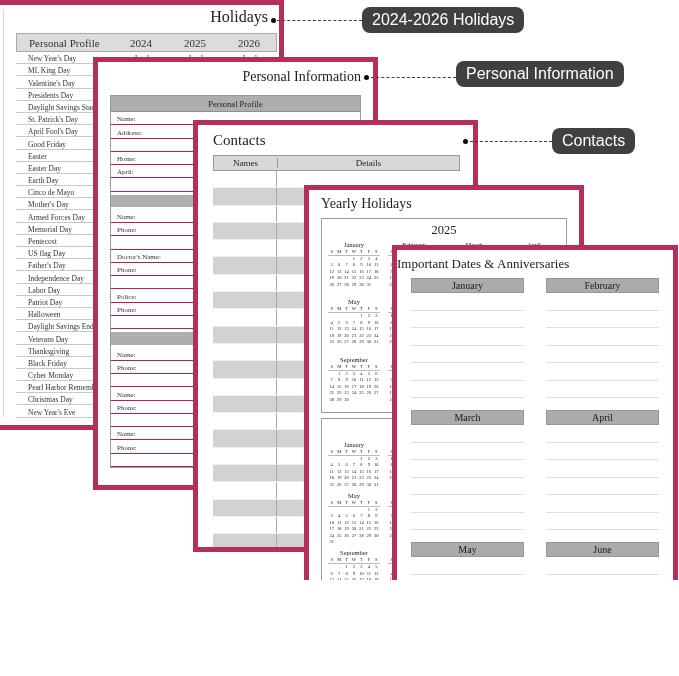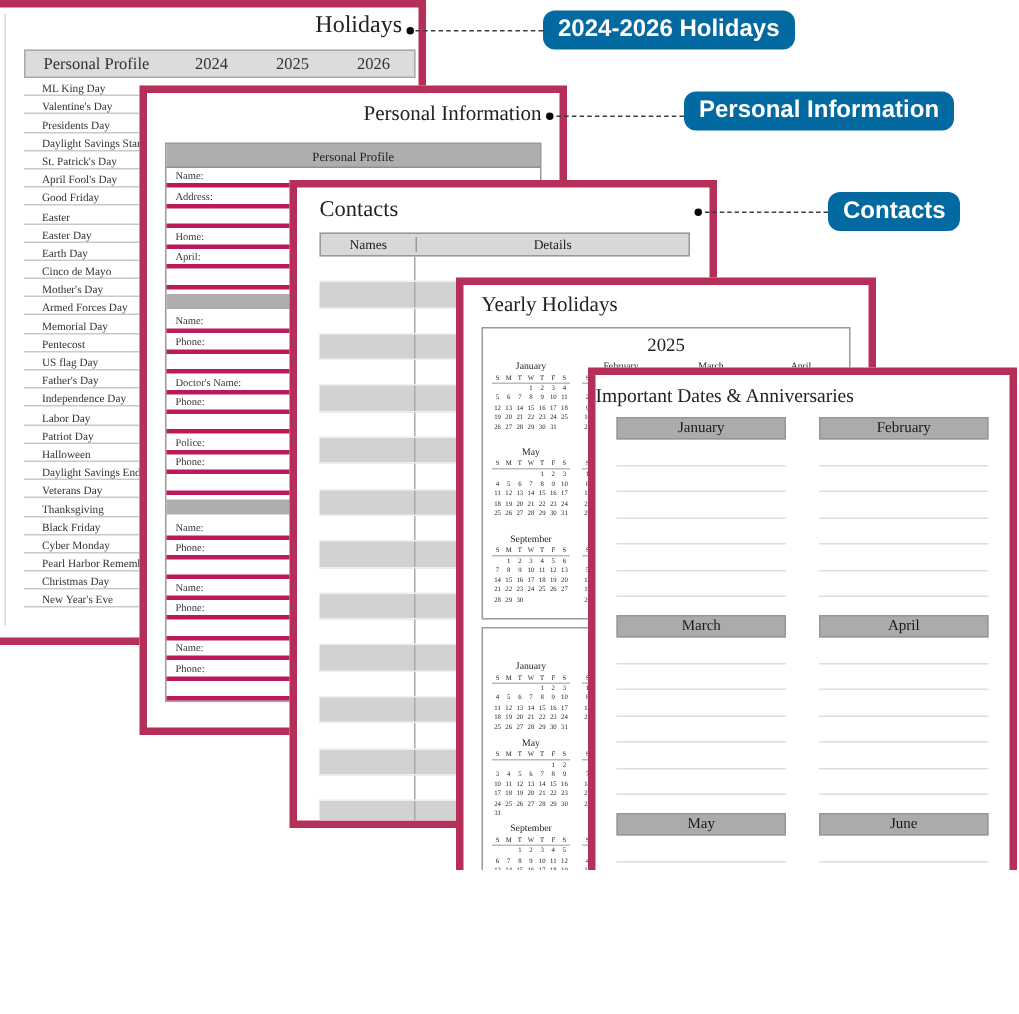--- a/index.html
+++ b/index.html
@@ -19,21 +19,21 @@
   .h-cy{width:54px;text-align:center}
   .hrow{display:flex;height:12.2px;border-bottom:1px solid #c9c9c9;align-items:flex-end;font-size:7.5px;color:#333;white-space:nowrap}
   .hname{flex:1;padding-left:12px;overflow:visible}
   .hdate{width:54px;text-align:center}
 
   
   #personal{left:93px;top:57px;width:285px;height:433px;z-index:2}
   .pi-title{position:absolute;right:12px;top:7px;font-size:14px}
   .pi-box{position:absolute;left:12px;right:12px;top:33px;bottom:17px;border:1px solid #9a9a9a;display:flex;flex-direction:column}
   .pi-bar{flex:none;background:#aeaeae;border-bottom:1px solid #8f8f8f;text-align:center;font-size:8.5px;height:16px;line-height:16px;color:#222}
-  .pirow{flex:1;border-bottom:3px solid #be185d;position:relative}
+  .pirow{flex:1;border-bottom:1px solid #be185d;position:relative}
   .pilab{position:absolute;left:6px;bottom:1px;font-size:7px;color:#333;white-space:nowrap}
   .pibar{flex:1;background:#aeaeae;margin:3px 0}
 
   
   #contacts{left:193px;top:120px;width:285px;height:432px;z-index:3}
   .c-title{position:absolute;left:15px;top:7px;font-size:15px}
   .c-table{position:absolute;left:15px;right:13px;top:30px}
   .c-head{display:flex;height:16px;background:#d8d8d8;border:1px solid #999;font-size:9px;align-items:center;text-align:center;color:#222}
   .cc1h{width:64px;border-right:1px solid #999}
   .cc2h{flex:1}
@@ -56,21 +56,21 @@
   .caldays{display:grid;grid-template-columns:repeat(7,1fr);font-size:4.5px;text-align:center;line-height:6.4px;color:#222}
 
   
   #important{left:392px;top:245px;width:286px;height:427px;z-index:5}
   .i-title{position:absolute;left:0;right:0;top:6px;font-size:13px}
   .i-grid{position:absolute;left:14px;right:14px;top:28px;bottom:4px;display:grid;grid-template-columns:1fr 1fr;column-gap:22px;row-gap:11px}
   .ihead{background:#ababab;border:1px solid #979797;height:15px;line-height:14px;text-align:center;font-size:10px;color:#1a1a1a}
   .iline{height:17.5px;border-bottom:1px solid #ddd}
 
   
-  .badge{position:absolute;background:#0369a1;color:#fff;font-family:"Liberation Sans","DejaVu Sans",sans-serif;font-weight:bold;font-size:16px;line-height:20px;padding:3px 10px;border-radius:8px;white-space:nowrap;z-index:30}
+  .badge{position:absolute;background:#404040;color:#fff;font-family:"Liberation Sans","DejaVu Sans",sans-serif;font-weight:normal;font-size:16px;line-height:20px;padding:3px 10px;border-radius:8px;white-space:nowrap;z-index:30}
   .leader{position:absolute;height:0;border-top:1.5px dashed #3c3c3c;z-index:29}
   .dot{position:absolute;width:5px;height:5px;background:#0a0a0a;border-radius:50%;z-index:29}
   #badge1{left:362px;top:7px}
   #badge2{left:456px;top:61px}
   #badge3{left:552px;top:128px}
   #badge4{left:3px;top:583px}
   #badge5{left:142px;top:635px}
   #lead1{left:277px;top:20px;width:85px}
   #lead2{left:371px;top:77px;width:85px}
   #lead3{left:470px;top:141px;width:82px}
@@ -92,20 +92,26 @@
     <div class="h-title">Holidays</div>
     <div class="h-table">
       <div class="h-head">
         <span class="h-c0">Personal Profile</span>
         <span class="h-cy">2024</span>
         <span class="h-cy">2025</span>
         <span class="h-cy">2026</span>
       </div>
       <div>
           <div class="hrow">
+            <span class="hname">New Year's Day</span>
+            <span class="hdate">Jan 1</span>
+            <span class="hdate">Jan 1</span>
+            <span class="hdate">Jan 1</span>
+          </div>
+          <div class="hrow">
             <span class="hname">ML King Day</span>
           </div>
           <div class="hrow">
             <span class="hname">Valentine's Day</span>
           </div>
           <div class="hrow">
             <span class="hname">Presidents Day</span>
           </div>
           <div class="hrow">
             <span class="hname">Daylight Savings Start</span>

